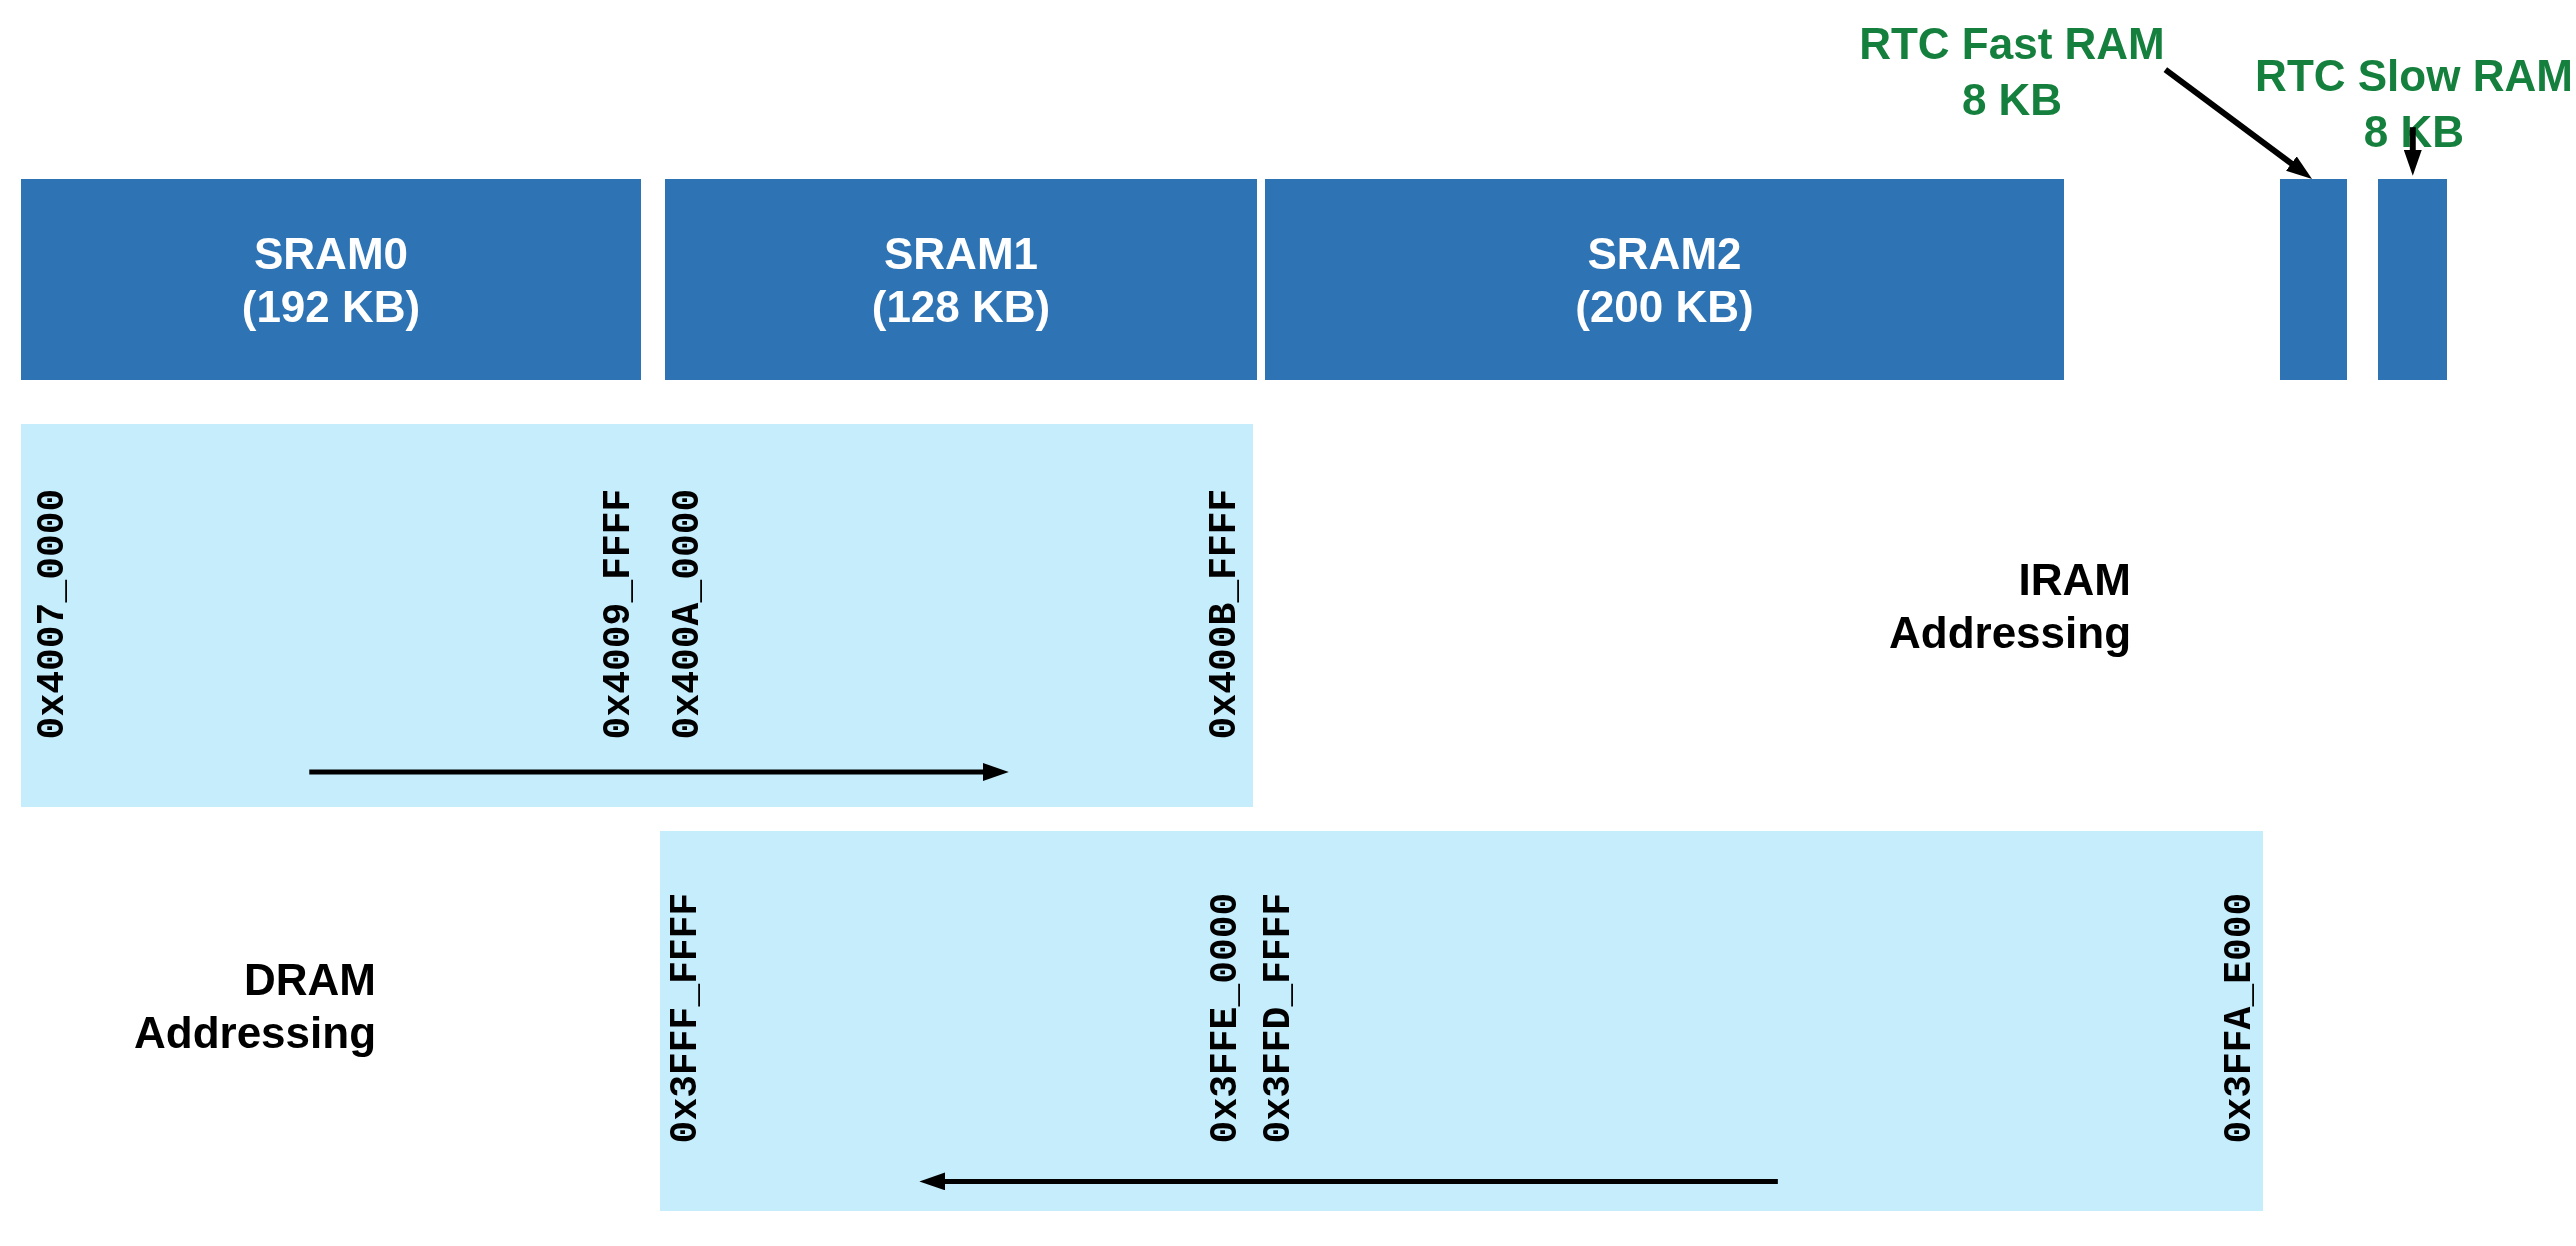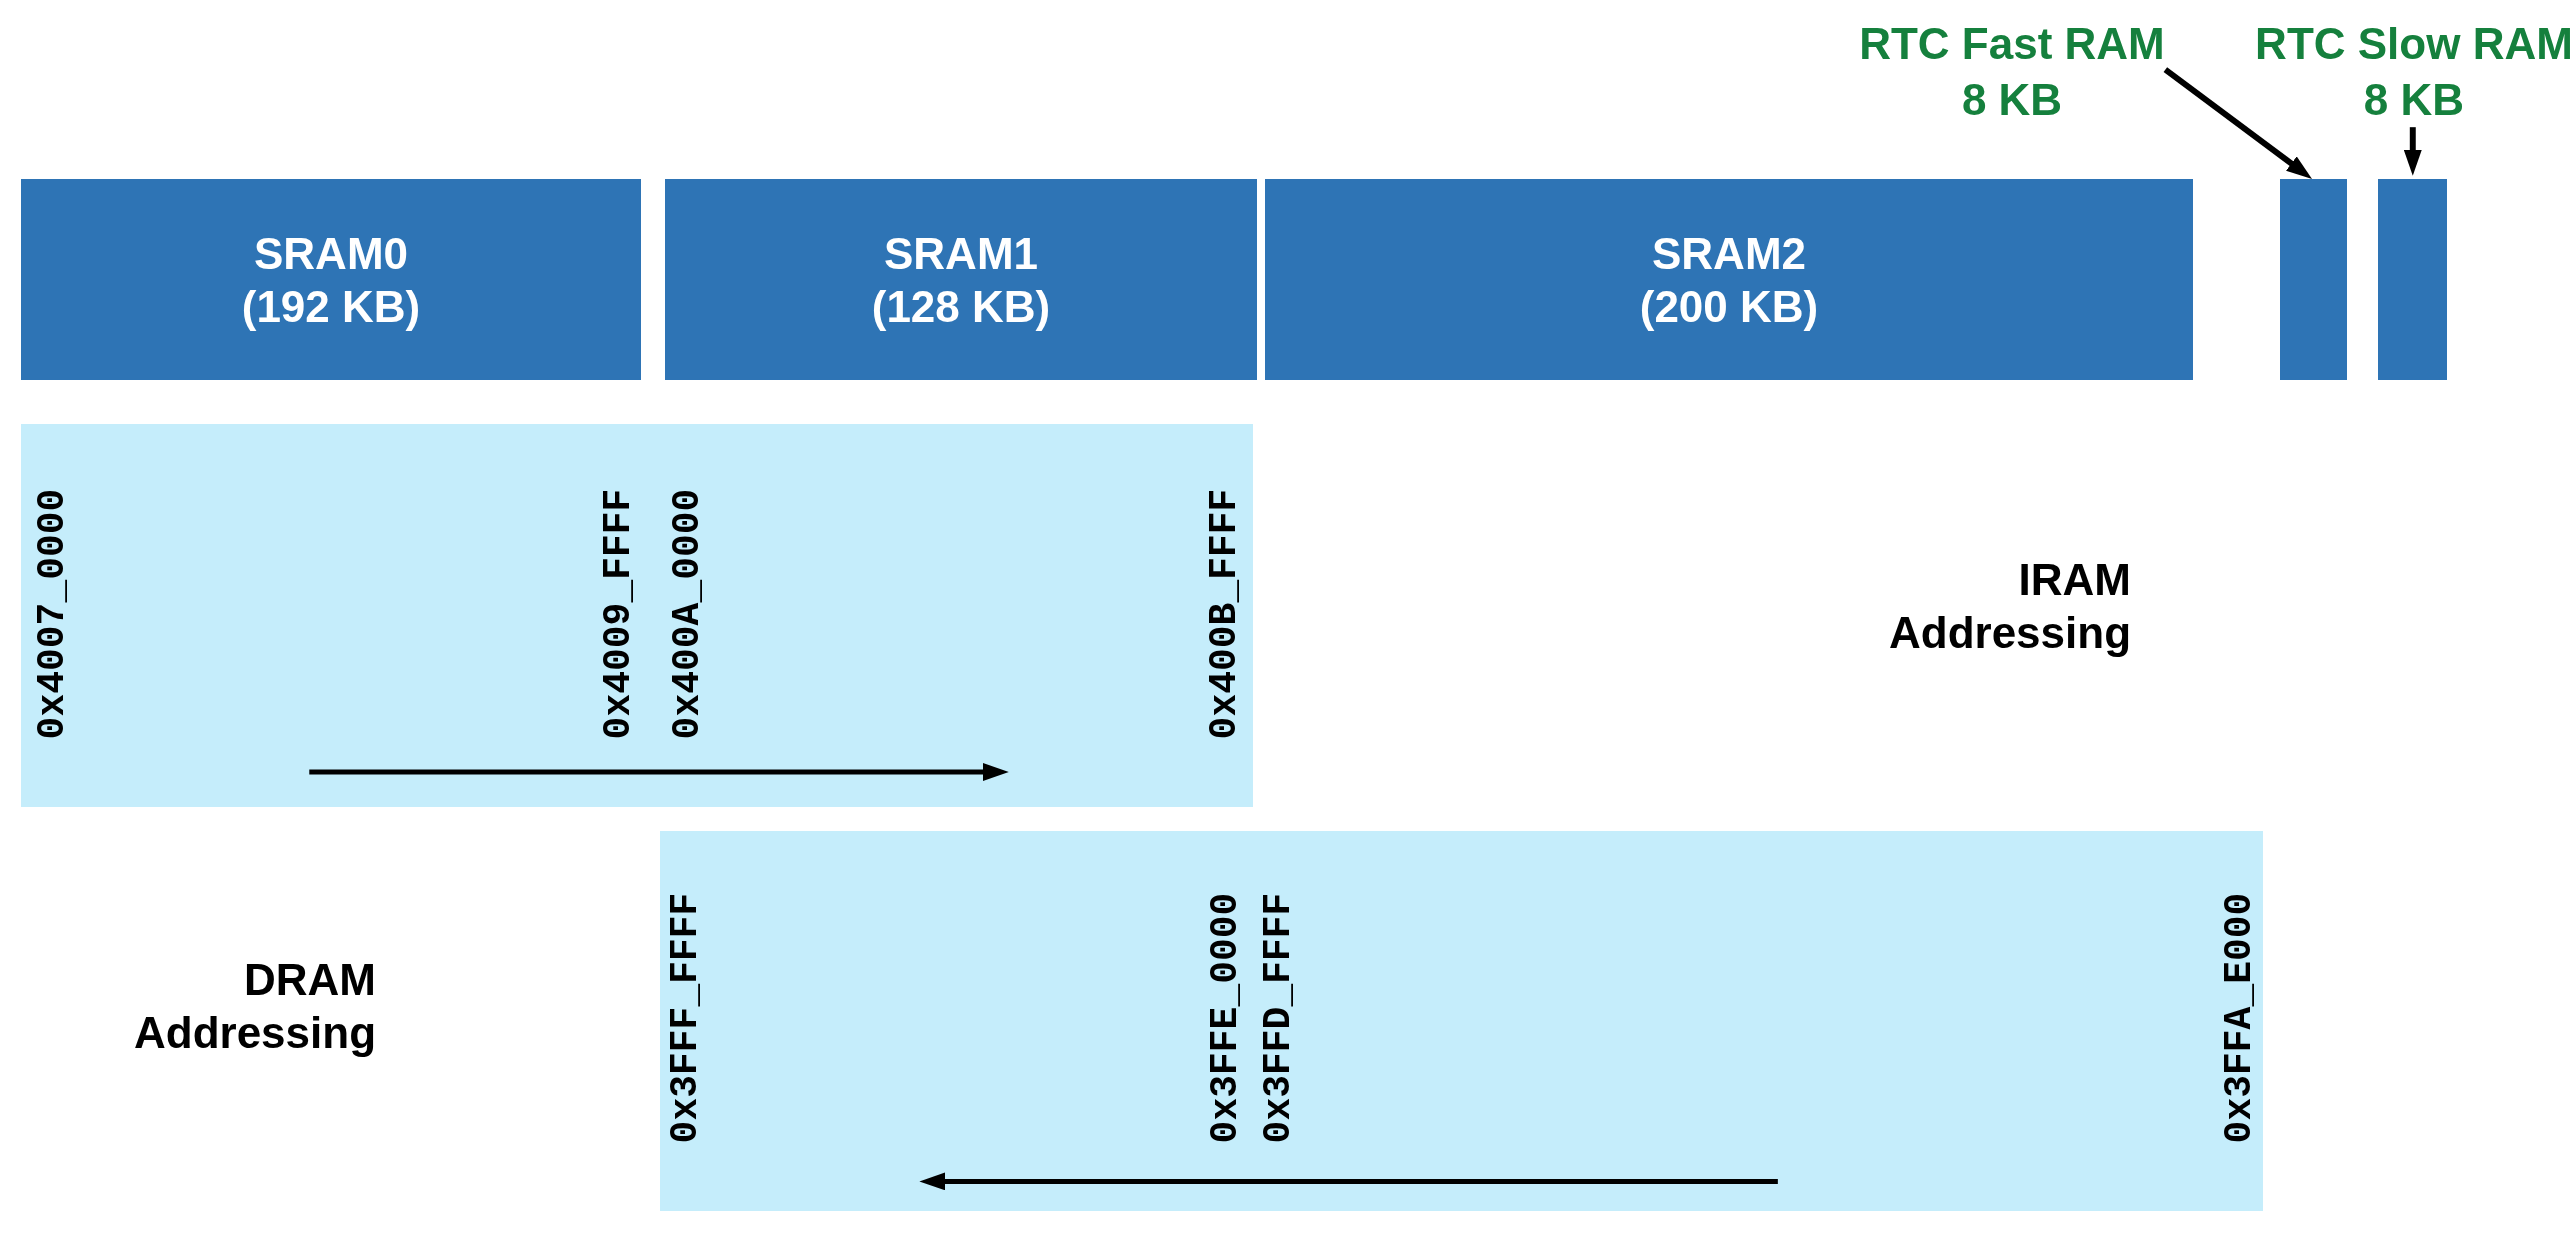--- a/index.html
+++ b/index.html
@@ -54,32 +54,32 @@
 <div class="canvas">
 
   <div class="bar" style="left:21px;width:620px;">
     <div>SRAM0</div>
     <div>(192 KB)</div>
   </div>
   <div class="bar" style="left:665px;width:592px;">
     <div>SRAM1</div>
     <div>(128 KB)</div>
   </div>
-  <div class="bar" style="left:1265px;width:928px;">
+  <div class="bar" style="left:1265px;width:799px;">
     <div>SRAM2</div>
     <div>(200 KB)</div>
   </div>
   <div class="bar" style="left:2280px;width:67px;"></div>
   <div class="bar" style="left:2378px;width:69px;"></div>
 
   <div class="rtclabel" style="left:2012px;">
     <div>RTC Fast RAM</div>
     <div>8 KB</div>
   </div>
-  <div class="rtclabel" style="left:2414px;">
+  <div class="rtclabel" style="left:2414px;margin-top:32px;">
     <div>RTC Slow RAM</div>
     <div>8 KB</div>
   </div>
 
   <div class="panel" style="left:21px;top:424px;width:1232px;height:383px;"></div>
   <div class="addr" style="left:52px;top:614px;">0x4007_0000</div>
   <div class="addr" style="left:618px;top:614px;">0x4009_FFFF</div>
   <div class="addr" style="left:687px;top:614px;">0x400A_0000</div>
   <div class="addr" style="left:1224px;top:614px;">0x400B_FFFF</div>
   <div class="biglabel" style="left:2010px;top:606px;">

